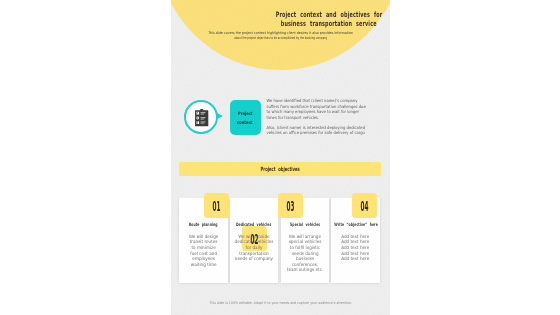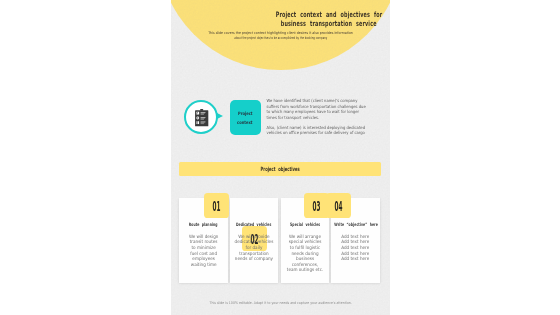--- a/index.html
+++ b/index.html
@@ -26,21 +26,21 @@
 
   
   #obj-band{position:absolute;left:7.7px;top:162.3px;width:202.5px;height:14px;background:#ffe377;border-radius:1.5px;}
   #obj-band .lbl{position:absolute;left:0;top:3.4px;width:202.5px;text-align:center;font-family:"DejaVu Sans",sans-serif;font-stretch:condensed;font-weight:bold;font-size:5.75px;line-height:7.2px;color:#3a3226;}
   #obj-band .lbl span{display:inline-block;transform:scaleX(0.72);white-space:nowrap;word-spacing:2px;}
 
   
   .card{position:absolute;top:197.8px;width:48.7px;height:85.5px;background:#fefefe;box-shadow:0 0.7px 2.2px rgba(120,120,120,0.26);}
   .card.c1{left:8.3px;} .card.c2{left:58.6px;} .card.c3{left:109.7px;} .card.c4{left:159.9px;}
   .badge{position:absolute;top:193px;width:25px;height:25.4px;border-radius:3.6px;background:#ffe377;}
-  .badge.c1{left:20.9px;margin-left:12px;} .badge.c2{left:71.2px;margin-top:33px;} .badge.c3{left:133px;} .badge.c4{left:155px;}
+  .badge.c1{left:20.9px;margin-left:12px;} .badge.c2{left:71.2px;margin-top:33px;} .badge.c3{left:107px;} .badge.c4{left:181px;}
   .badge .num{position:absolute;left:0;top:7.2px;width:25px;text-align:center;font-family:"DejaVu Sans",sans-serif;font-stretch:condensed;font-weight:bold;font-size:13.5px;line-height:13.5px;color:#2d2a22;}
   .badge .num span{display:inline-block;transform:scaleX(0.47);}
   .ctitle{position:absolute;top:222px;width:48.7px;text-align:center;font-family:"DejaVu Sans",sans-serif;font-stretch:condensed;font-weight:bold;font-size:4.6px;line-height:5.4px;color:#3a3a3a;}
   .ctitle.c1{left:8.3px;} .ctitle.c2{left:58.6px;} .ctitle.c3{left:109.7px;} .ctitle.c4{left:155.8px;}
   .ctitle span{display:inline-block;transform:scaleX(0.75);white-space:nowrap;word-spacing:1.5px;letter-spacing:0.1px;}
   .cbody{position:absolute;top:233.8px;width:48.7px;text-align:center;font-family:"DejaVu Sans",sans-serif;font-stretch:condensed;font-size:4.6px;line-height:5.6px;color:#6e6e6e;white-space:nowrap;}
   .cbody.c1{left:8.3px;} .cbody.c2{left:58.6px;} .cbody.c3{left:109.7px;} .cbody.c4{left:159.9px;}
 
   
   #footer{position:absolute;left:0;top:300.6px;width:219px;text-align:center;font-family:"DejaVu Sans",sans-serif;font-stretch:condensed;font-size:3.6px;line-height:4.6px;color:#8d8d8d;}

